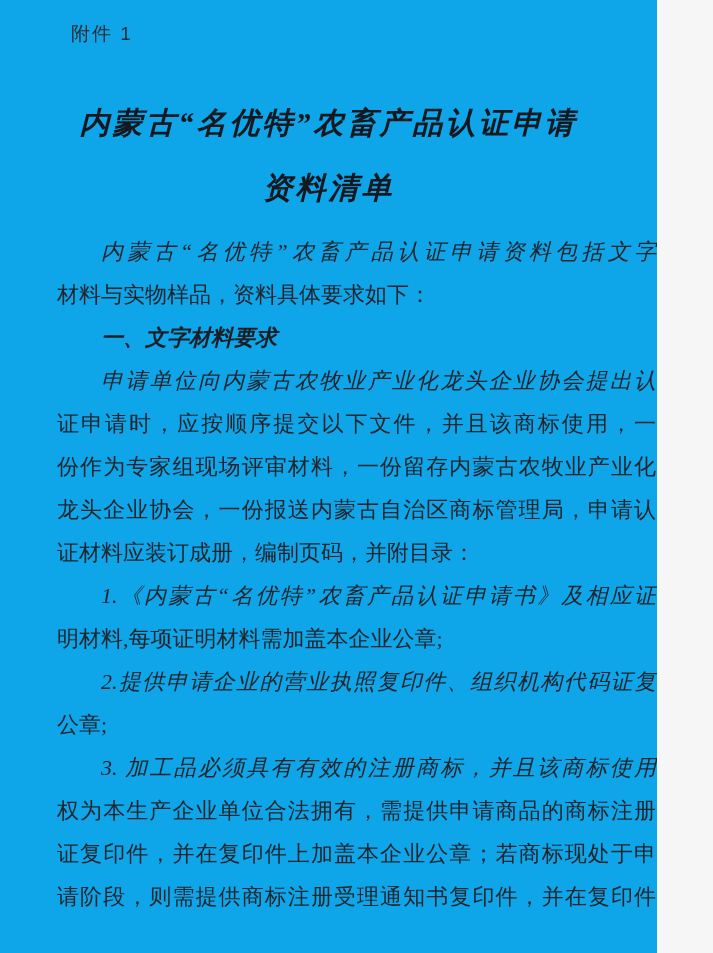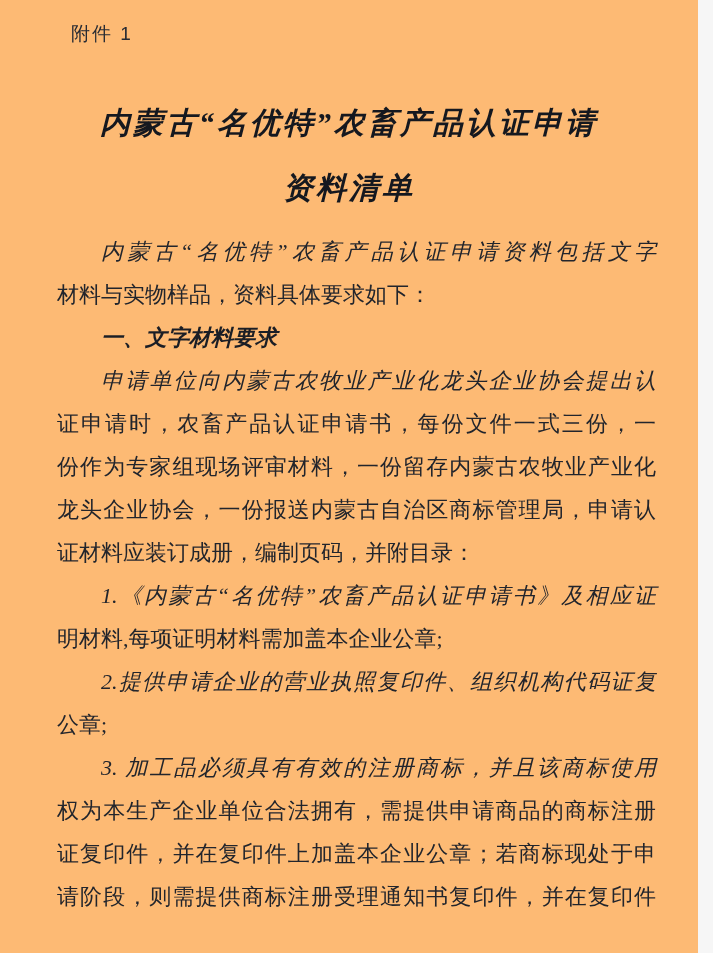--- a/index.html
+++ b/index.html
@@ -4,24 +4,23 @@
 <style>
   html, body { margin: 0; padding: 0; }
   body {
     width: 713px; height: 953px;
     background: #f6f6f6;
     font-family: "Liberation Serif", "DejaVu Serif", serif;
   }
   .page {
     position: relative;
     width: 657px; height: 953px;
-    background: #fdba74;
+    background: #0ea5e9;
     overflow: hidden;
     color: #22252c;
-    padding-left: 41px;
   }
   .attachment-label {
     position: absolute;
     left: 71px; top: 21px;
     font-size: 19px;
     letter-spacing: 2px;
     font-family: "Liberation Sans", "DejaVu Sans", sans-serif;
     color: #272b33;
   }
   .doc-title {
@@ -64,21 +63,21 @@
   <h1 class="doc-title">
     <div>内蒙古“名优特”农畜产品认证申请</div>
     <div>资料清单</div>
   </h1>
 
   <div class="doc-body">
       <div class="line justify indent">内蒙古“名优特”农畜产品认证申请资料包括文字</div>
       <div class="line">材料与实物样品，资料具体要求如下：</div>
       <div class="line indent bold">一、文字材料要求</div>
       <div class="line justify indent">申请单位向内蒙古农牧业产业化龙头企业协会提出认</div>
-      <div class="line justify">证申请时，农畜产品认证申请书，每份文件一式三份，一</div>
+      <div class="line justify">证申请时，应按顺序提交以下文件，并且该商标使用，一</div>
       <div class="line justify">份作为专家组现场评审材料，一份留存内蒙古农牧业产业化</div>
       <div class="line justify">龙头企业协会，一份报送内蒙古自治区商标管理局，申请认</div>
       <div class="line">证材料应装订成册，编制页码，并附目录：</div>
       <div class="line justify indent">1.《内蒙古“名优特”农畜产品认证申请书》及相应证</div>
       <div class="line">明材料,每项证明材料需加盖本企业公章;</div>
       <div class="line justify indent">2.提供申请企业的营业执照复印件、组织机构代码证复</div>
       <div class="line">公章;</div>
       <div class="line justify indent">3. 加工品必须具有有效的注册商标，并且该商标使用</div>
       <div class="line justify">权为本生产企业单位合法拥有，需提供申请商品的商标注册</div>
       <div class="line justify">证复印件，并在复印件上加盖本企业公章；若商标现处于申</div>

